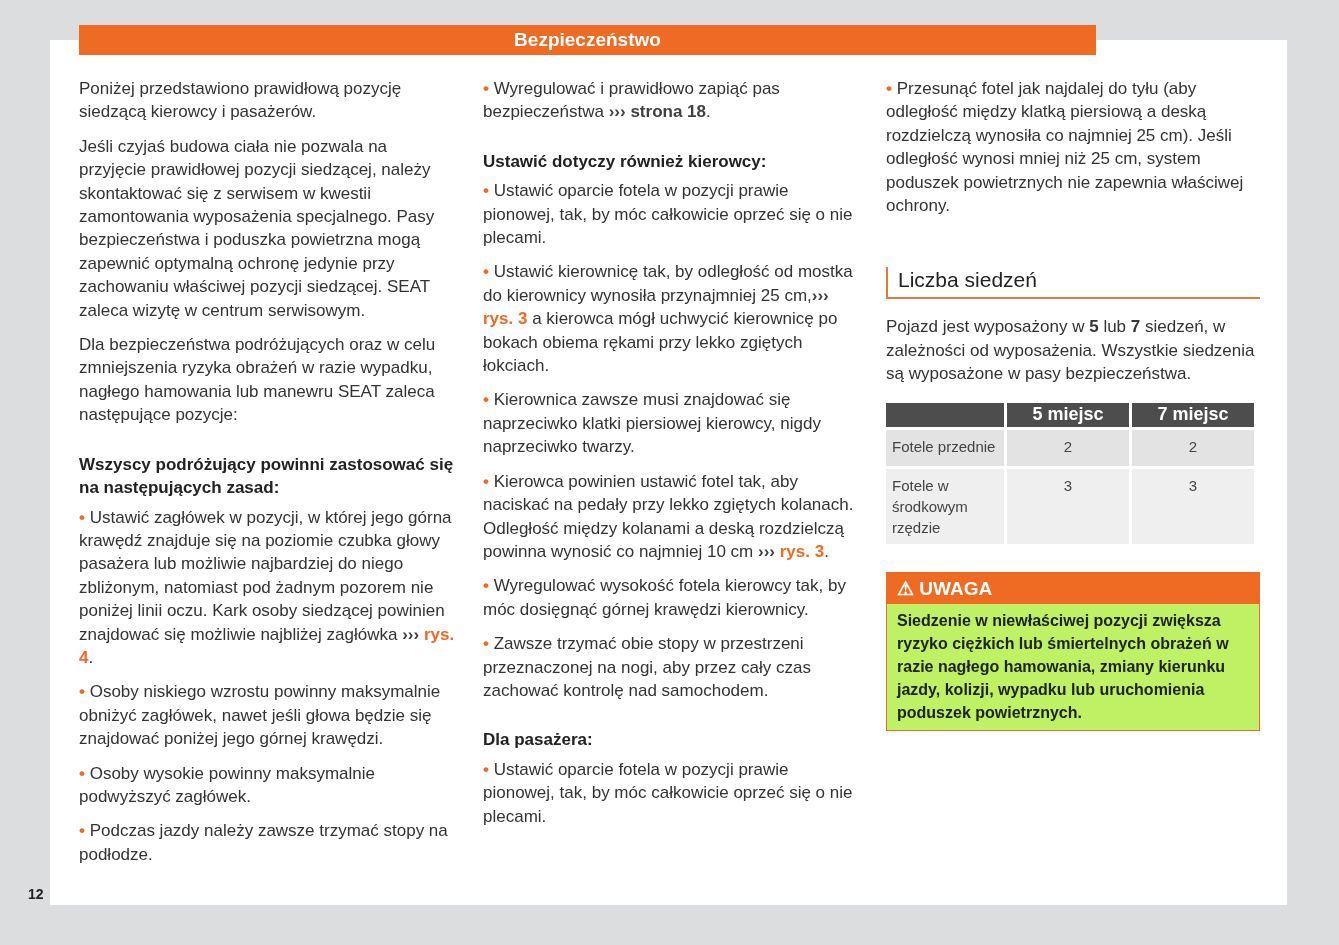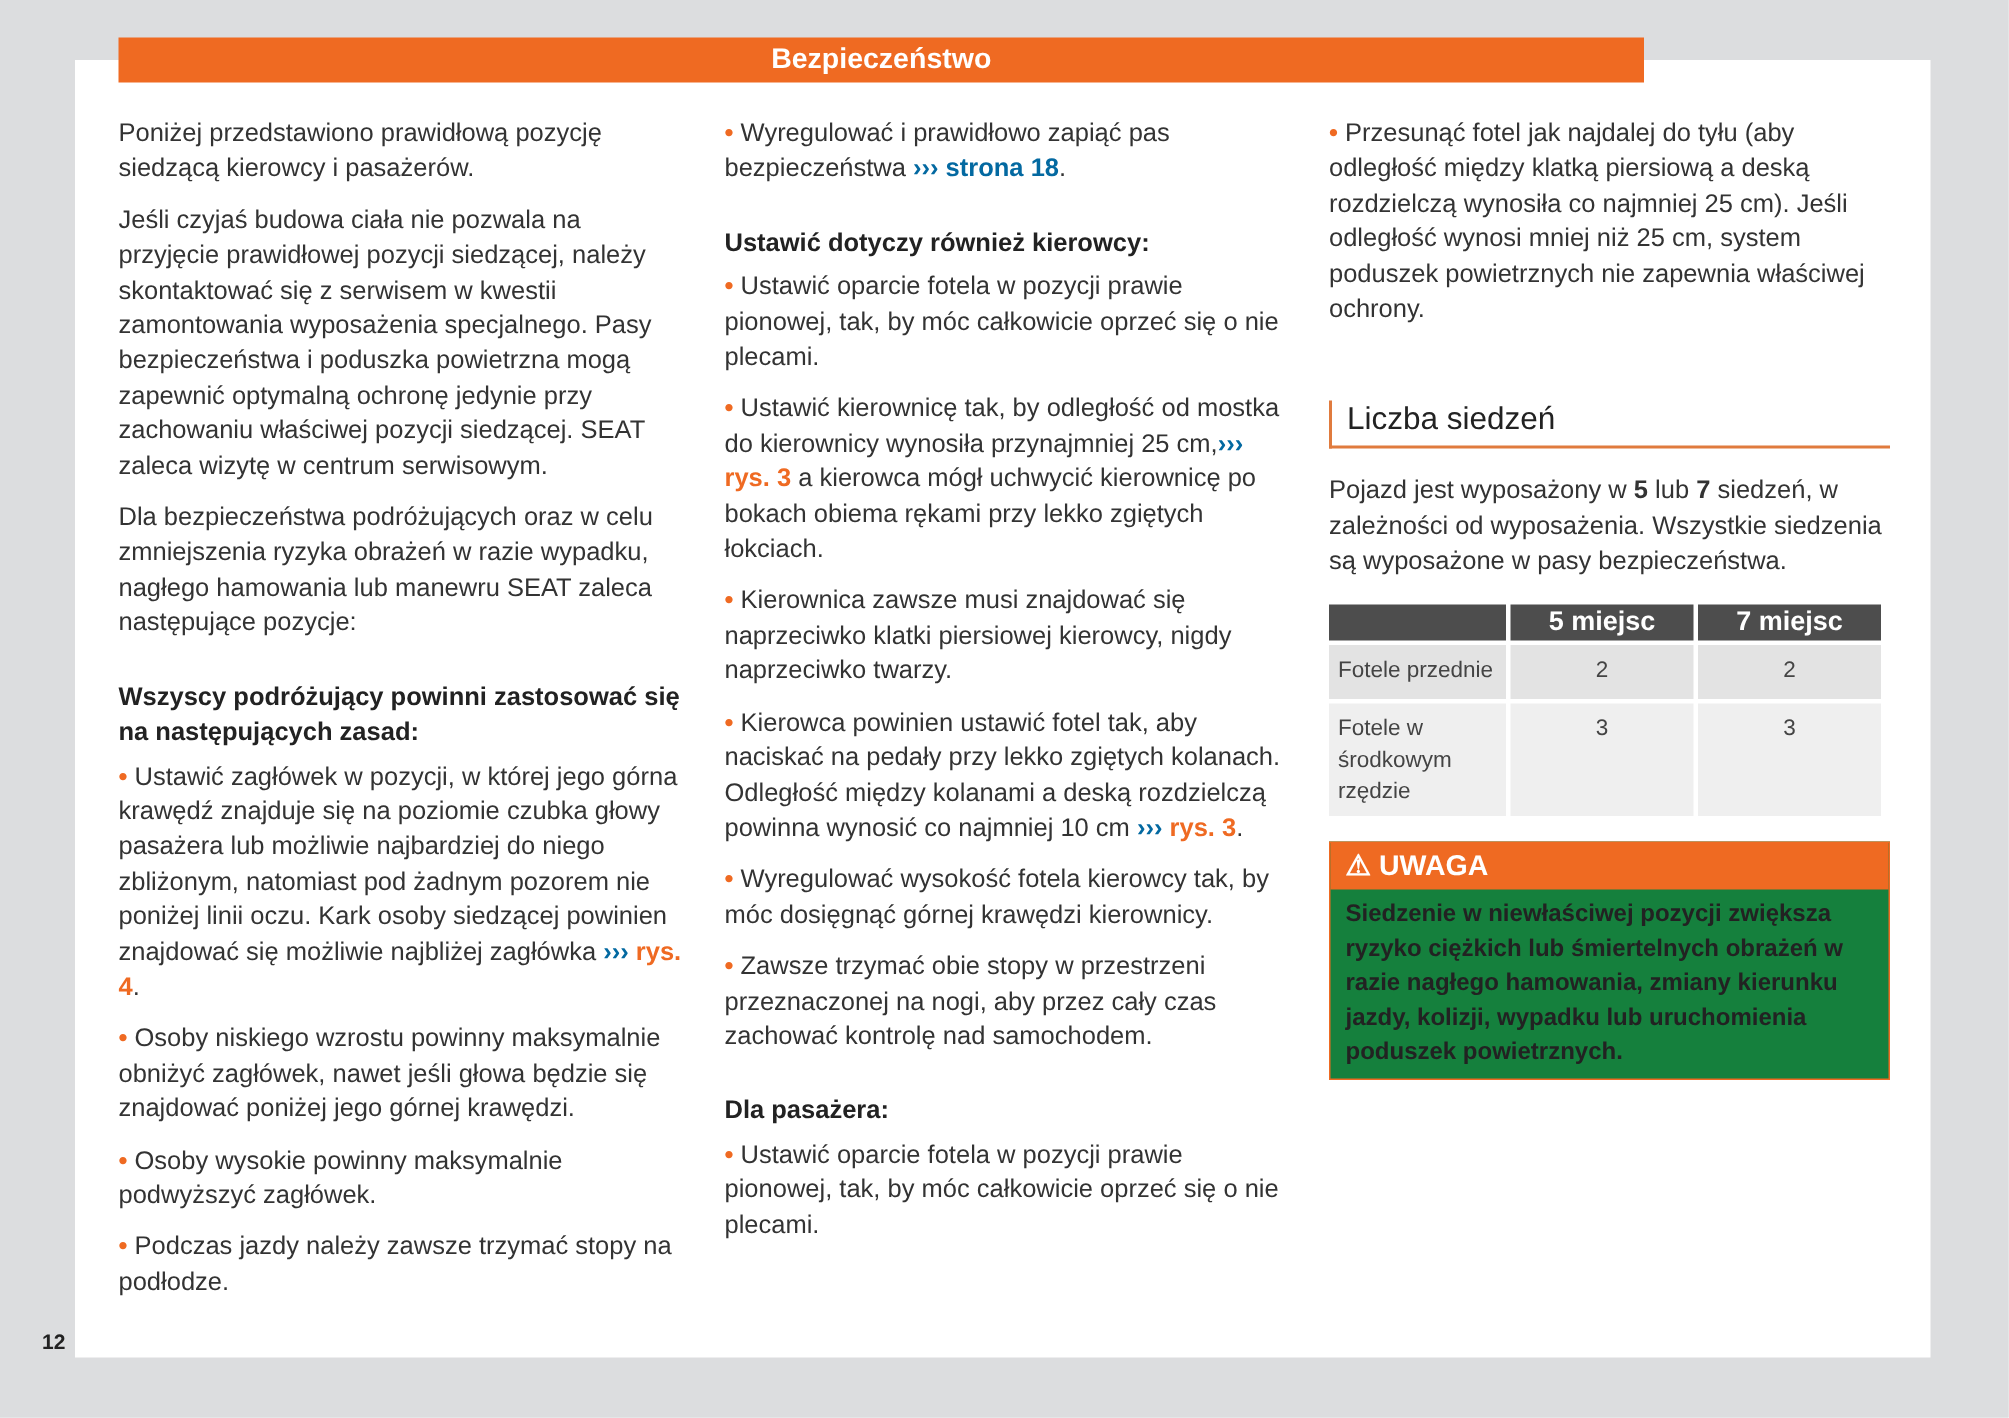--- a/index.html
+++ b/index.html
@@ -7,30 +7,30 @@
   body { font-family: "Liberation Sans", sans-serif; color: #2b2b2b; position: relative; }
   .page { position: absolute; left: 50px; top: 40px; width: 1237px; height: 865px; background: #ffffff; }
   .header-bar { position: absolute; left: 79px; top: 25px; width: 1017px; height: 30px; background: #ef6a22; color: #fff; text-align: center; font-size: 19px; font-weight: bold; line-height: 30px; }
   .col { position: absolute; top: 77px; width: 378px; font-size: 17px; line-height: 23.4px; color: #333; }
   .col1 { left: 79px; }
   .col2 { left: 483px; }
   .col3 { left: 886px; width: 374px; }
   p { margin-bottom: 11px; }
   .sub { font-weight: bold; color: #222; margin-top: 26px; margin-bottom: 6px; }
   .bullet::before { content: "• "; color: #ef6a22; font-weight: bold; }
-  .ref { font-weight: bold; color: #0369a1; }
+  .ref { font-weight: bold; color: #404040; }
   .ref-o { font-weight: bold; color: #ef6a22; }
   .b { font-weight: bold; }
   .section-title { margin-top: 50px; border-left: 2px solid #e07b3e; border-bottom: 2px solid #e07b3e; padding: 0 0 4px 10px; font-size: 21px; font-weight: normal; color: #222; margin-bottom: 16px; line-height: 26px; }
   table { width: 374px; border-collapse: separate; border-spacing: 3px; margin-left: -3px; margin-top: 14px; font-size: 15px; }
   th { background: #4d4d4d; color: #fff; font-size: 18px; height: 24px; font-weight: bold; }
   td { background: #e3e3e3; vertical-align: top; padding: 6px 6px; line-height: 21px; color: #444; height: 36px; }
   td.num { text-align: center; width: 122px; }
   tr.alt td { background: #efefef; }
-  .warn { margin-top: 14px; border: 1.5px solid #ef6a22; background: #15803d; }
+  .warn { margin-top: 25px; border: 1.5px solid #ef6a22; background: #bef264; }
   .warn-head { background: #ef6a22; color: #fff; font-weight: bold; font-size: 19px; height: 31px; line-height: 31px; padding-left: 10px; }
   .warn-body { padding: 5px 10px 6px 10px; font-weight: bold; font-size: 16px; line-height: 23px; color: #222; }
   .page-num { position: absolute; left: 28px; top: 886px; font-size: 14px; font-weight: bold; color: #222; }
 </style>
 </head>
 <body>
 
 <div class="page"></div>
 <div class="header-bar">Bezpieczeństwo</div>
 

